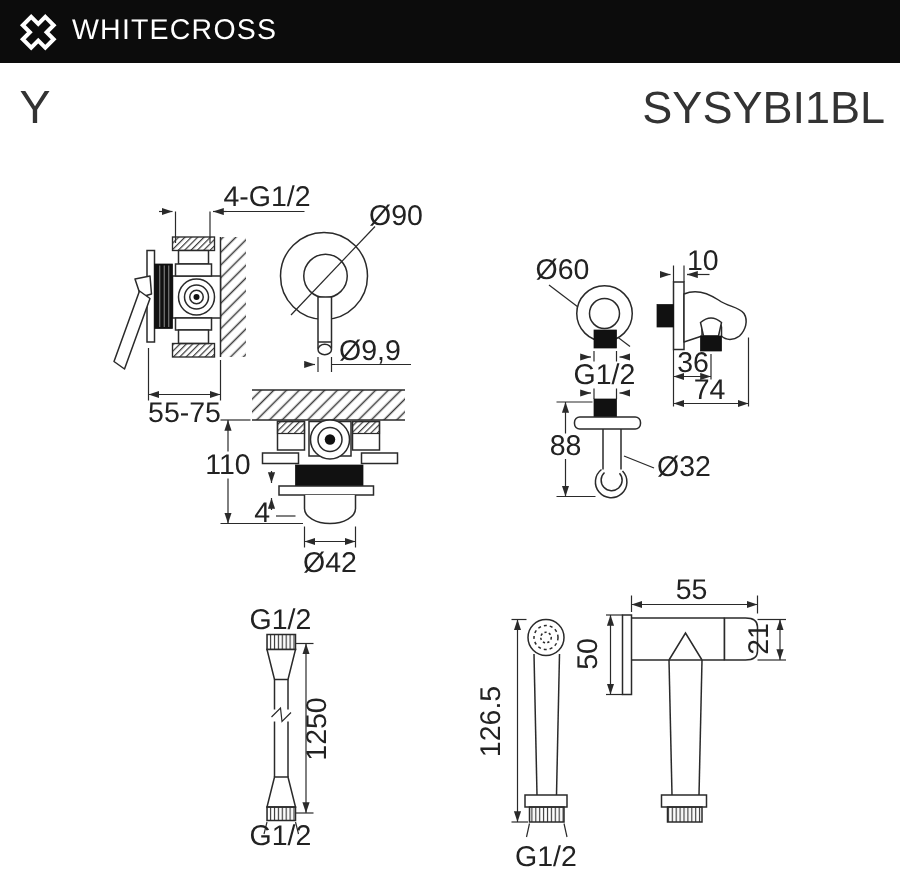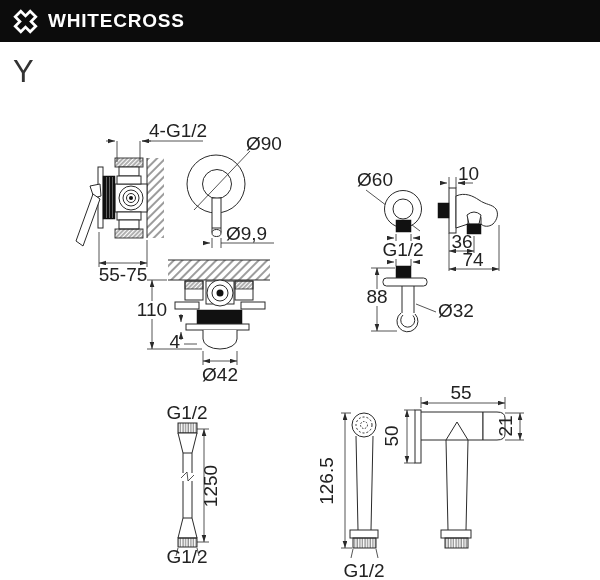--- a/index.html
+++ b/index.html
@@ -1,20 +1,20 @@
 <!DOCTYPE html>
 <html><head>
 <meta charset="utf-8">
 <style>
   html,body{margin:0;padding:0;background:#fff;}
   .page{position:relative;width:600px;height:580px;background:#fff;overflow:hidden;
         font-family:"Liberation Sans",sans-serif;}
   .hdr{position:absolute;top:0;left:0;width:600px;height:42px;background:#0c0c0c;
        display:flex;align-items:center;gap:9px;padding-left:12px;box-sizing:border-box;}
-  .brand{color:#fff;font-size:19px;font-weight:700;letter-spacing:.8px;}
+  .brand{color:#fff;font-size:19px;font-weight:400;letter-spacing:.8px;}
   .series{position:absolute;left:13px;top:54px;font-size:31px;color:#333;}
   .model{position:absolute;right:10px;top:56px;font-size:30px;color:#333;}
   svg.draw{position:absolute;left:0;top:0;}
   .ln{fill:none;stroke:#2a2a2a;stroke-width:1;}
   .lnw{fill:#fff;stroke:#2a2a2a;stroke-width:1;}
   .blk{fill:#111;stroke:#111;stroke-width:.5;}
   .dim{font-family:"Liberation Sans",sans-serif;font-size:19px;fill:#222;}
   .ext{fill:none;stroke:#2a2a2a;stroke-width:.8;}
 </style>
 </head>
@@ -25,20 +25,21 @@
   <div class="hdr">
     <svg width="27" height="27" viewBox="0 0 26 26">
       <g transform="rotate(45 13 13)">
         <path d="M9.2,2.8 H16.8 V9.2 H23.2 V16.8 H16.8 V23.2 H9.2 V16.8 H2.8 V9.2 H9.2 Z" fill="none" stroke="#ffffff" stroke-width="2.6"></path>
       </g>
     </svg>
     <span class="brand">WHITECROSS</span>
   </div>
 
   <span class="series">Y</span>
+  <span class="model">SYSYBI1BL</span>
 
   <svg class="draw" width="600" height="580" viewBox="0 0 600 580">
     <defs>
       <marker id="mE" markerWidth="10" markerHeight="7" refX="9" refY="3" orient="auto">
         <path d="M0,0 L9,3 L0,6 Z" fill="#2a2a2a"></path>
       </marker>
       <marker id="mS" markerWidth="10" markerHeight="7" refX="9" refY="3" orient="auto-start-reverse">
         <path d="M0,0 L9,3 L0,6 Z" fill="#2a2a2a"></path>
       </marker>
       <pattern id="h45" patternUnits="userSpaceOnUse" width="6" height="6" patternTransform="rotate(45)">

